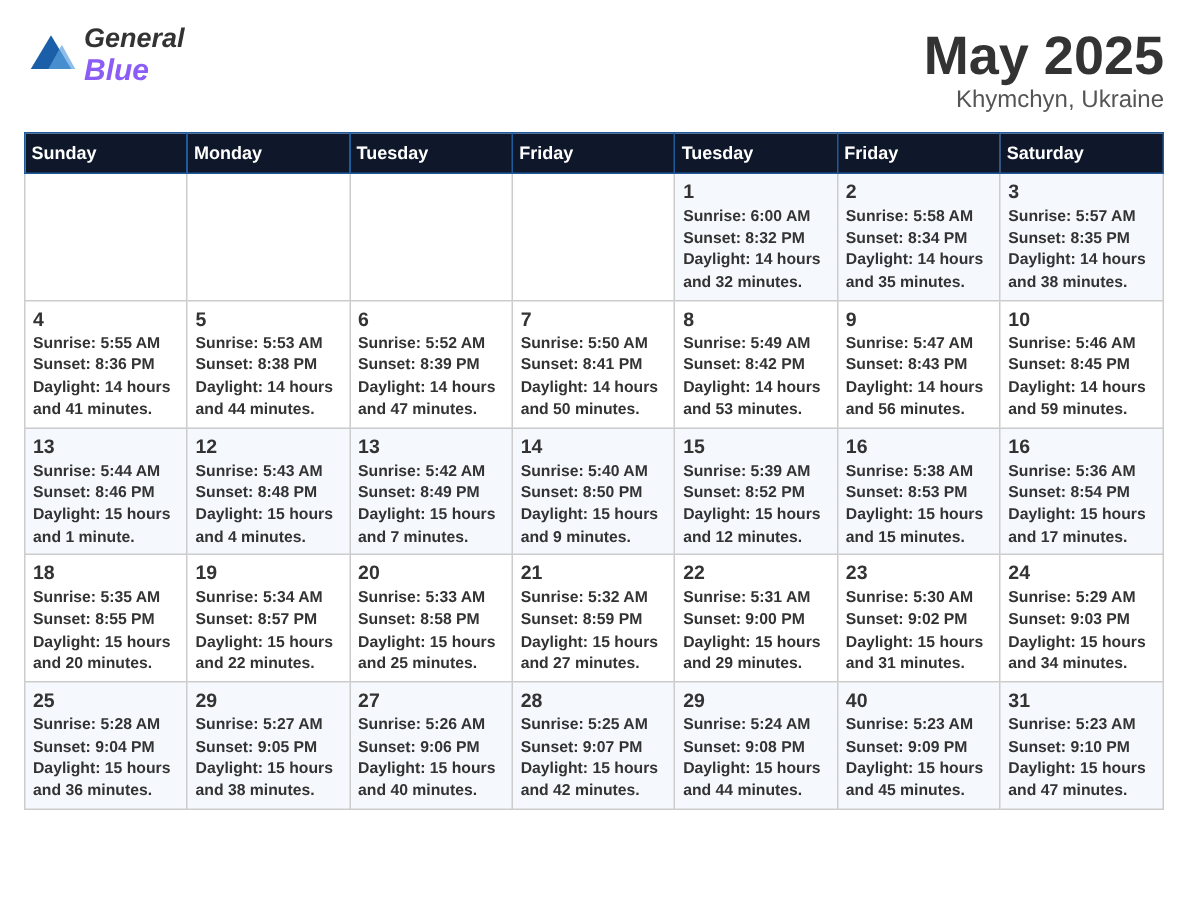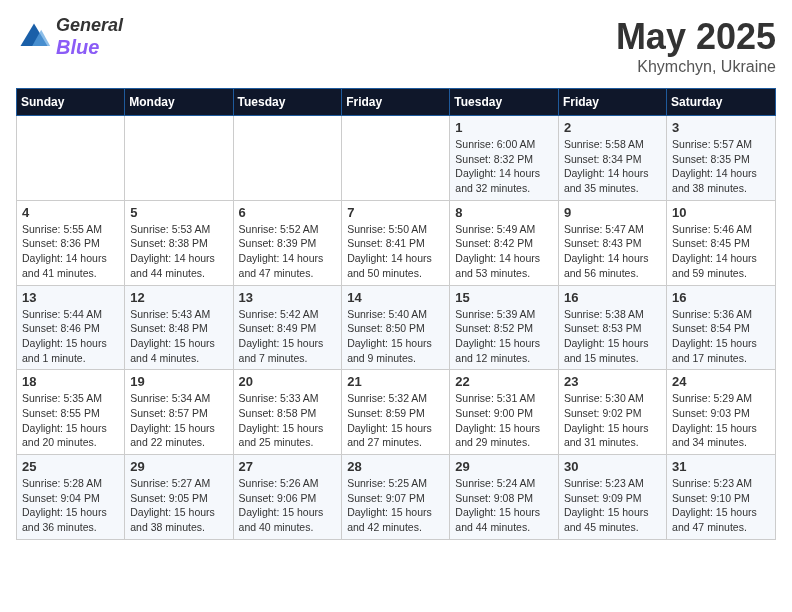--- a/index.html
+++ b/index.html
@@ -86,20 +86,21 @@
       font-size: 13px;
       font-weight: bold;
       color: #333;
       display: block;
       margin-bottom: 2px;
     }
     .day-info {
       color: #333;
       font-size: 10.5px;
       line-height: 1.4;
+      font-weight: bold;
     }
     .empty-cell {
       background: #fff !important;
     }
   </style>
 </head>
 <body>
 
 <div class="header">
   <div class="logo">
@@ -254,21 +255,21 @@
         </td>
         <td>
           <span class="day-number">28</span>
           <div class="day-info">Sunrise: 5:25 AM<br>Sunset: 9:07 PM<br>Daylight: 15 hours<br>and 42 minutes.</div>
         </td>
         <td>
           <span class="day-number">29</span>
           <div class="day-info">Sunrise: 5:24 AM<br>Sunset: 9:08 PM<br>Daylight: 15 hours<br>and 44 minutes.</div>
         </td>
         <td>
-          <span class="day-number">30</span>
+          <span class="day-number">40</span>
           <div class="day-info">Sunrise: 5:23 AM<br>Sunset: 9:09 PM<br>Daylight: 15 hours<br>and 45 minutes.</div>
         </td>
         <td>
           <span class="day-number">31</span>
           <div class="day-info">Sunrise: 5:23 AM<br>Sunset: 9:10 PM<br>Daylight: 15 hours<br>and 47 minutes.</div>
         </td>
       </tr>
     </tbody>
 </table>
 

